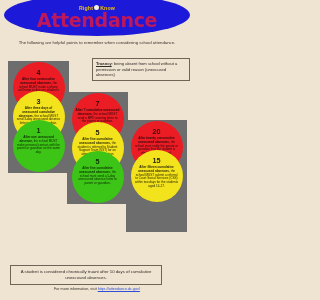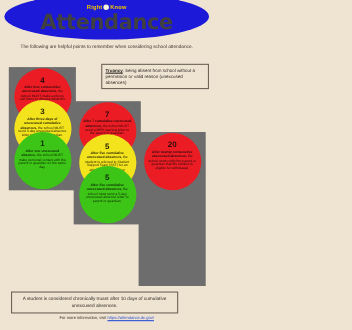--- a/index.html
+++ b/index.html
@@ -54,21 +54,21 @@
     position: relative;
     top: -0.3px;
   }
   .title {
     position: absolute;
     left: 0; top: 9px;
     width: 100%;
     text-align: center;
     font-size: 19px;
     font-weight: bold;
-    color: #404040;
+    color: #be185d;
     line-height: 22px;
     letter-spacing: -0.3px;
     white-space: nowrap;
     font-family: "DejaVu Sans", sans-serif;
   }
 
   
   .intro {
     position: absolute;
     left: 18px; top: 40px;
@@ -98,21 +98,21 @@
   }
 
   
   .col {
     position: absolute;
     background: #6d6d6d;
     box-sizing: border-box;
   }
   .col-1 { left: 8px;  top: 61px;  width: 61px; height: 112px; }
   .col-2 { left: 67px; top: 92px;  width: 61px; height: 112px; }
-  .col-3 { left: 126px; top: 120px; width: 61px; height: 140px; }
+  .col-3 { left: 126px; top: 120px; width: 61px; height: 112px; }
 
   .circle {
     position: absolute;
     left: 50%;
     transform: translateX(-50%);
     width: 52px;
     height: 52px;
     border-radius: 50%;
     box-sizing: border-box;
     display: flex;
@@ -223,19 +223,23 @@
     <div class="num">5</div>
     <div class="body"><b>After five cumulative unexcused absences,</b><span> the school must send a 5-day unexcused absence letter to parent or guardian.</span></div>
   </div>
 </div>
 
 <div class="col col-3">
   <div class="circle c-red slot-0">
     <div class="num">20</div>
     <div class="body"><b>After twenty consecutive unexcused absences,</b><span> the school must notify the parent or guardian that the student is eligible for withdrawal.</span></div>
   </div>
+  <div class="circle c-yellow slot-1">
+    <div class="num">15</div>
+    <div class="body"><b>After fifteen cumulative unexcused absences,</b><span> the school MUST submit a referral to Court Social Services (CSS) within two days for the students aged 14-17.</span></div>
+  </div>
 </div>
 
 <div class="note">A student is considered chronically truant after 10 days of cumulative unexcused absences.</div>
 
 <div class="footer">
   <span>For more information, visit </span><a href="#">https://attendance.dc.gov/</a>
 </div>
 
 </body></html>

